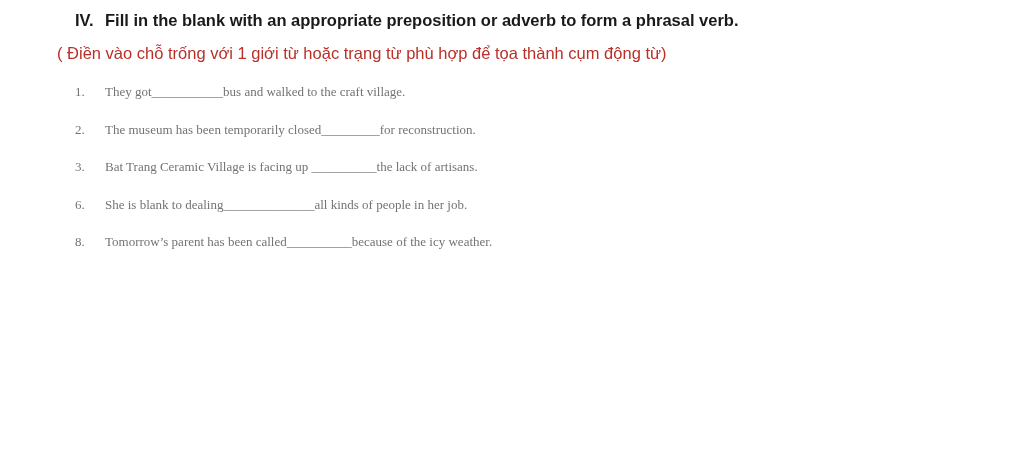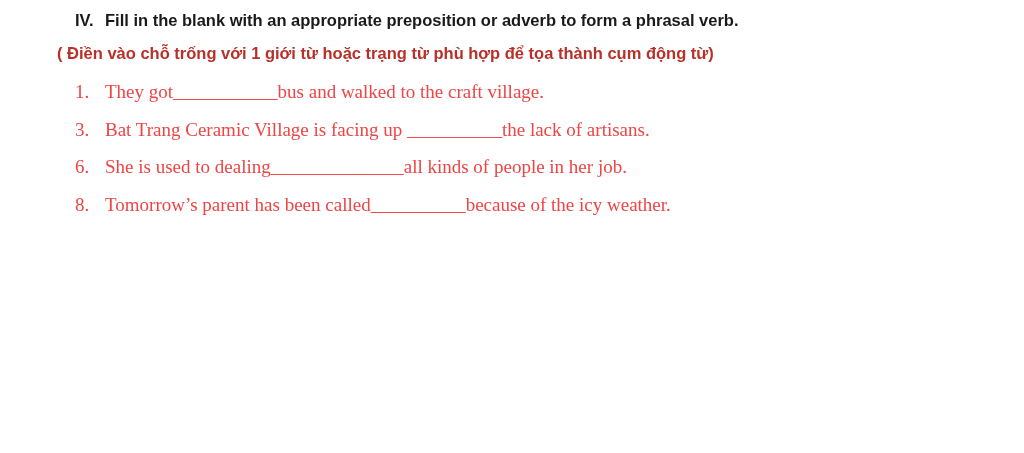--- a/index.html
+++ b/index.html
@@ -22,54 +22,55 @@
     white-space: nowrap;
   }
   .title-num {
     display: inline-block;
     width: 30px;
   }
   .subtitle-line {
     margin-left: 57px;
     margin-top: 11px;
     font-family: "Liberation Sans", sans-serif;
-    font-weight: 700;
+    font-weight: 400;
     font-size: 16.5px;
     color: #b93029;
     line-height: 22px;
     white-space: nowrap;
   }
   .questions {
     margin-top: 9px;
     padding-left: 75px;
   }
   .q-row {
     height: 37.6px;
     line-height: 37.6px;
     font-family: "Liberation Serif", serif;
-    font-size: 19px;
-    color: #ef4444;
+    font-size: 13px;
+    color: #737373;
     white-space: nowrap;
   }
   .q-num {
     display: inline-block;
     width: 30px;
   }
 </style>
 </head>
 <body>
 
 <div class="page">
 
   <div class="title-line">
     <span class="title-num">IV.</span><span>Fill in the blank with an appropriate preposition or adverb to form a phrasal verb.</span>
   </div>
 
   <div class="subtitle-line" style="color: rgb(185, 48, 41);">( Điền vào chỗ trống với 1 giới từ hoặc trạng từ phù hợp để tọa thành cụm động từ)</div>
 
   <div class="questions">
     <div class="q-row"><span class="q-num">1.</span><span>They got___________bus and walked to the craft village.</span></div>
+    <div class="q-row"><span class="q-num">2.</span><span>The museum has been temporarily closed_________for reconstruction.</span></div>
     <div class="q-row"><span class="q-num">3.</span><span>Bat Trang Ceramic Village is facing up __________the lack of artisans.</span></div>
-    <div class="q-row"><span class="q-num">6.</span><span>She is used to dealing______________all kinds of people in her job.</span></div>
+    <div class="q-row"><span class="q-num">6.</span><span>She is blank to dealing______________all kinds of people in her job.</span></div>
     <div class="q-row"><span class="q-num">8.</span><span>Tomorrow’s parent has been called__________because of the icy weather.</span></div>
   </div>
 
 </div>
 
 </body></html>

